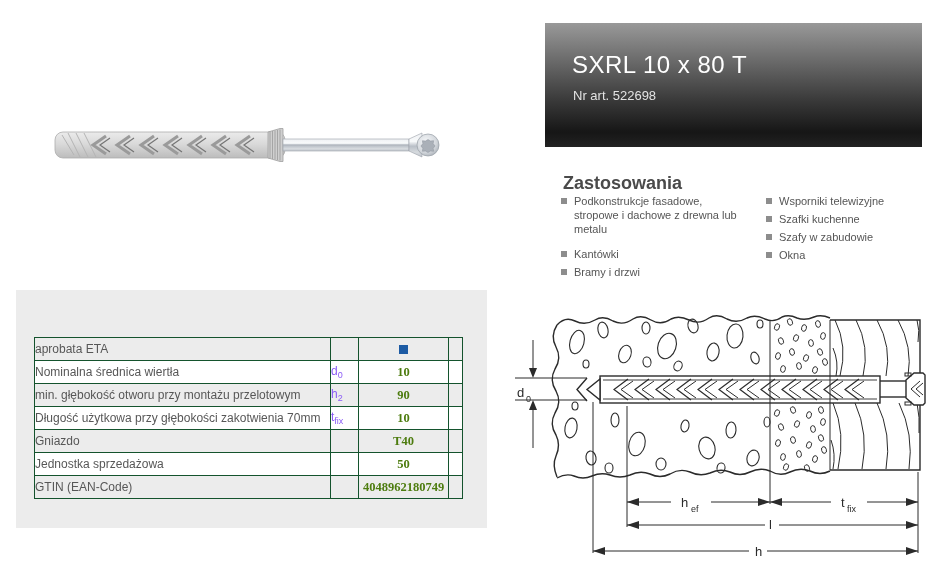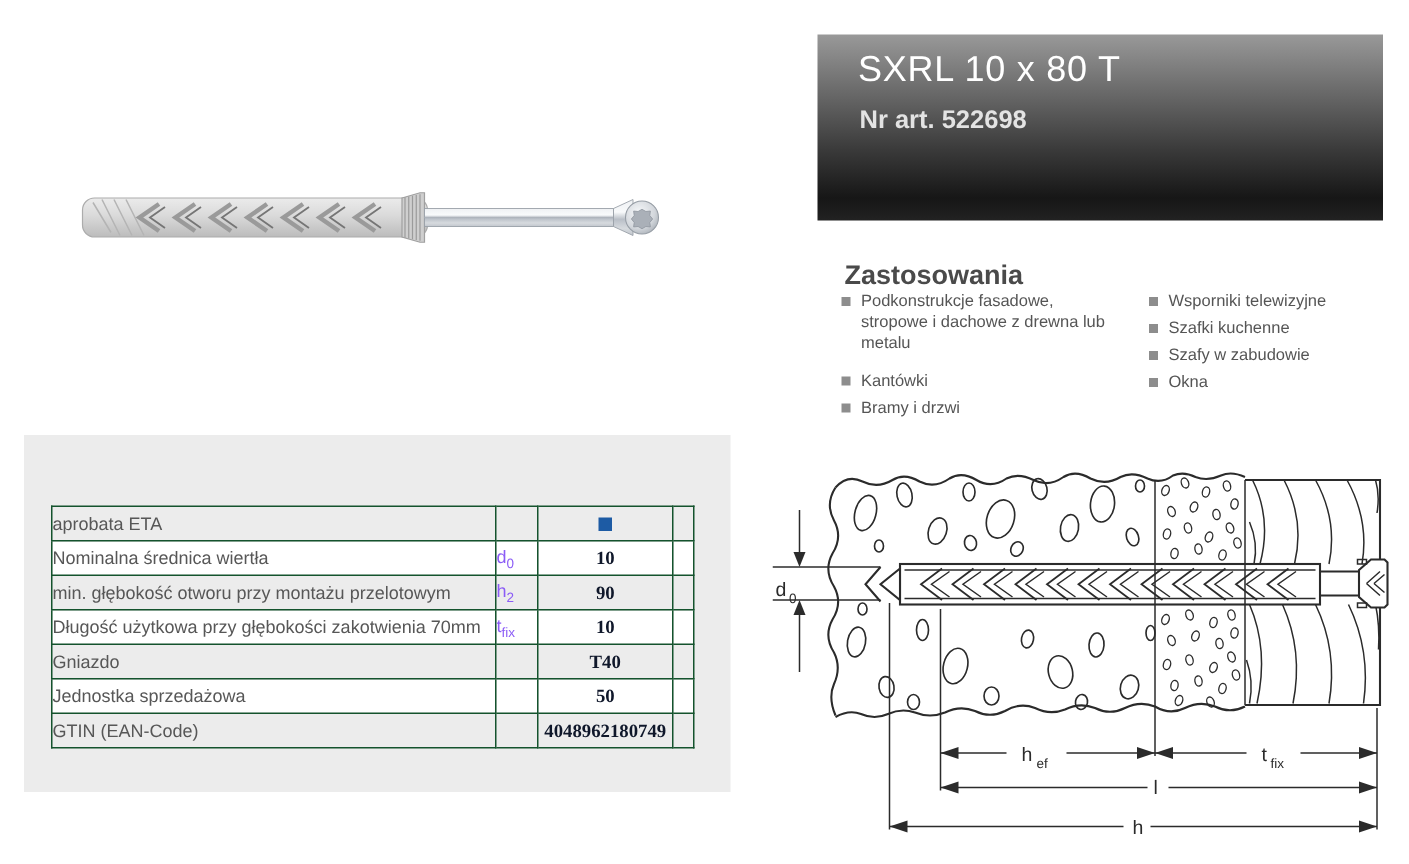--- a/index.html
+++ b/index.html
@@ -5,22 +5,22 @@
   html,body{margin:0;padding:0;background:#fff;}
   .page{position:relative;width:939px;height:576px;background:#ffffff;overflow:hidden;
         font-family:"Liberation Sans",sans-serif;}
 
   
   .photo{position:absolute;left:50px;top:118px;}
 
   
   .header-box{position:absolute;left:545px;top:23px;width:377px;height:124px;
       background:linear-gradient(180deg,#999999 0%,#6e6e6e 28%,#3a3a3a 62%,#161616 88%,#222222 100%);}
-  .header-box .title{padding:10px 0 0 27px;font-size:24px;color:#ffffff;letter-spacing:.5px;}
-  .header-box .artno{padding:9px 0 0 28px;font-size:17px;color:#e3e3e3;font-weight:bold;}
+  .header-box .title{padding:28px 0 0 27px;font-size:24px;color:#ffffff;letter-spacing:.5px;}
+  .header-box .artno{padding:9px 0 0 28px;font-size:13px;color:#e3e3e3;}
 
   
   .apps{position:absolute;left:561px;top:173px;width:372px;}
   .apps h2{margin:0 0 0 2px;font-size:18px;color:#4a4a4a;font-weight:bold;}
   .apps-cols{display:flex;}
   .apps ul{list-style:none;margin:0;padding:0;}
   .apps .col1{width:205px;}
   .apps .col2{width:165px;}
   .apps li{display:flex;font-size:11px;line-height:14px;color:#555;margin-bottom:4px;}
   .apps li.gap{margin-bottom:11px;}
@@ -30,21 +30,21 @@
   
   .panel{position:absolute;left:16px;top:290px;width:471px;height:238px;background:#ececec;}
   table.spec{position:absolute;left:18px;top:47px;border-collapse:collapse;table-layout:fixed;width:428px;}
   table.spec td{border:1px solid #14532d;height:22px;padding:0;overflow:hidden;}
   table.spec tr:nth-child(odd){background:#ececec;}
   table.spec tr:nth-child(even){background:#ffffff;}
   td.c-lab{padding-left:8px;font-size:12px;color:#575757;white-space:nowrap;}
   td.c-sym{padding-left:5px;font-size:12px;color:#8b5cf6;}
   td.c-sym sub{font-size:9px;}
   td.c-val{text-align:center;font-family:"Liberation Serif",serif;font-weight:bold;
-           font-size:12.5px;color:#0f172a;white-space:nowrap;}
+           font-size:12.5px;color:#4d7c0f;white-space:nowrap;}
   .eta-sq{display:inline-block;width:9px;height:9px;background:#1d5ba4;vertical-align:middle;}
 
   
   .diagram{position:absolute;left:515px;top:300px;}
   .diagram path,.diagram line,.diagram ellipse,.diagram rect{stroke:#2b2b2b;fill:none;}
   .diagram .st{stroke-width:1.4;}
   .diagram .thin{stroke-width:1;}
   .diagram .blob{stroke-width:1.1;fill:#ffffff;}
   .diagram .dot{stroke-width:0.9;fill:#ffffff;}
   .diagram polygon{fill:#2b2b2b;stroke:none;}

